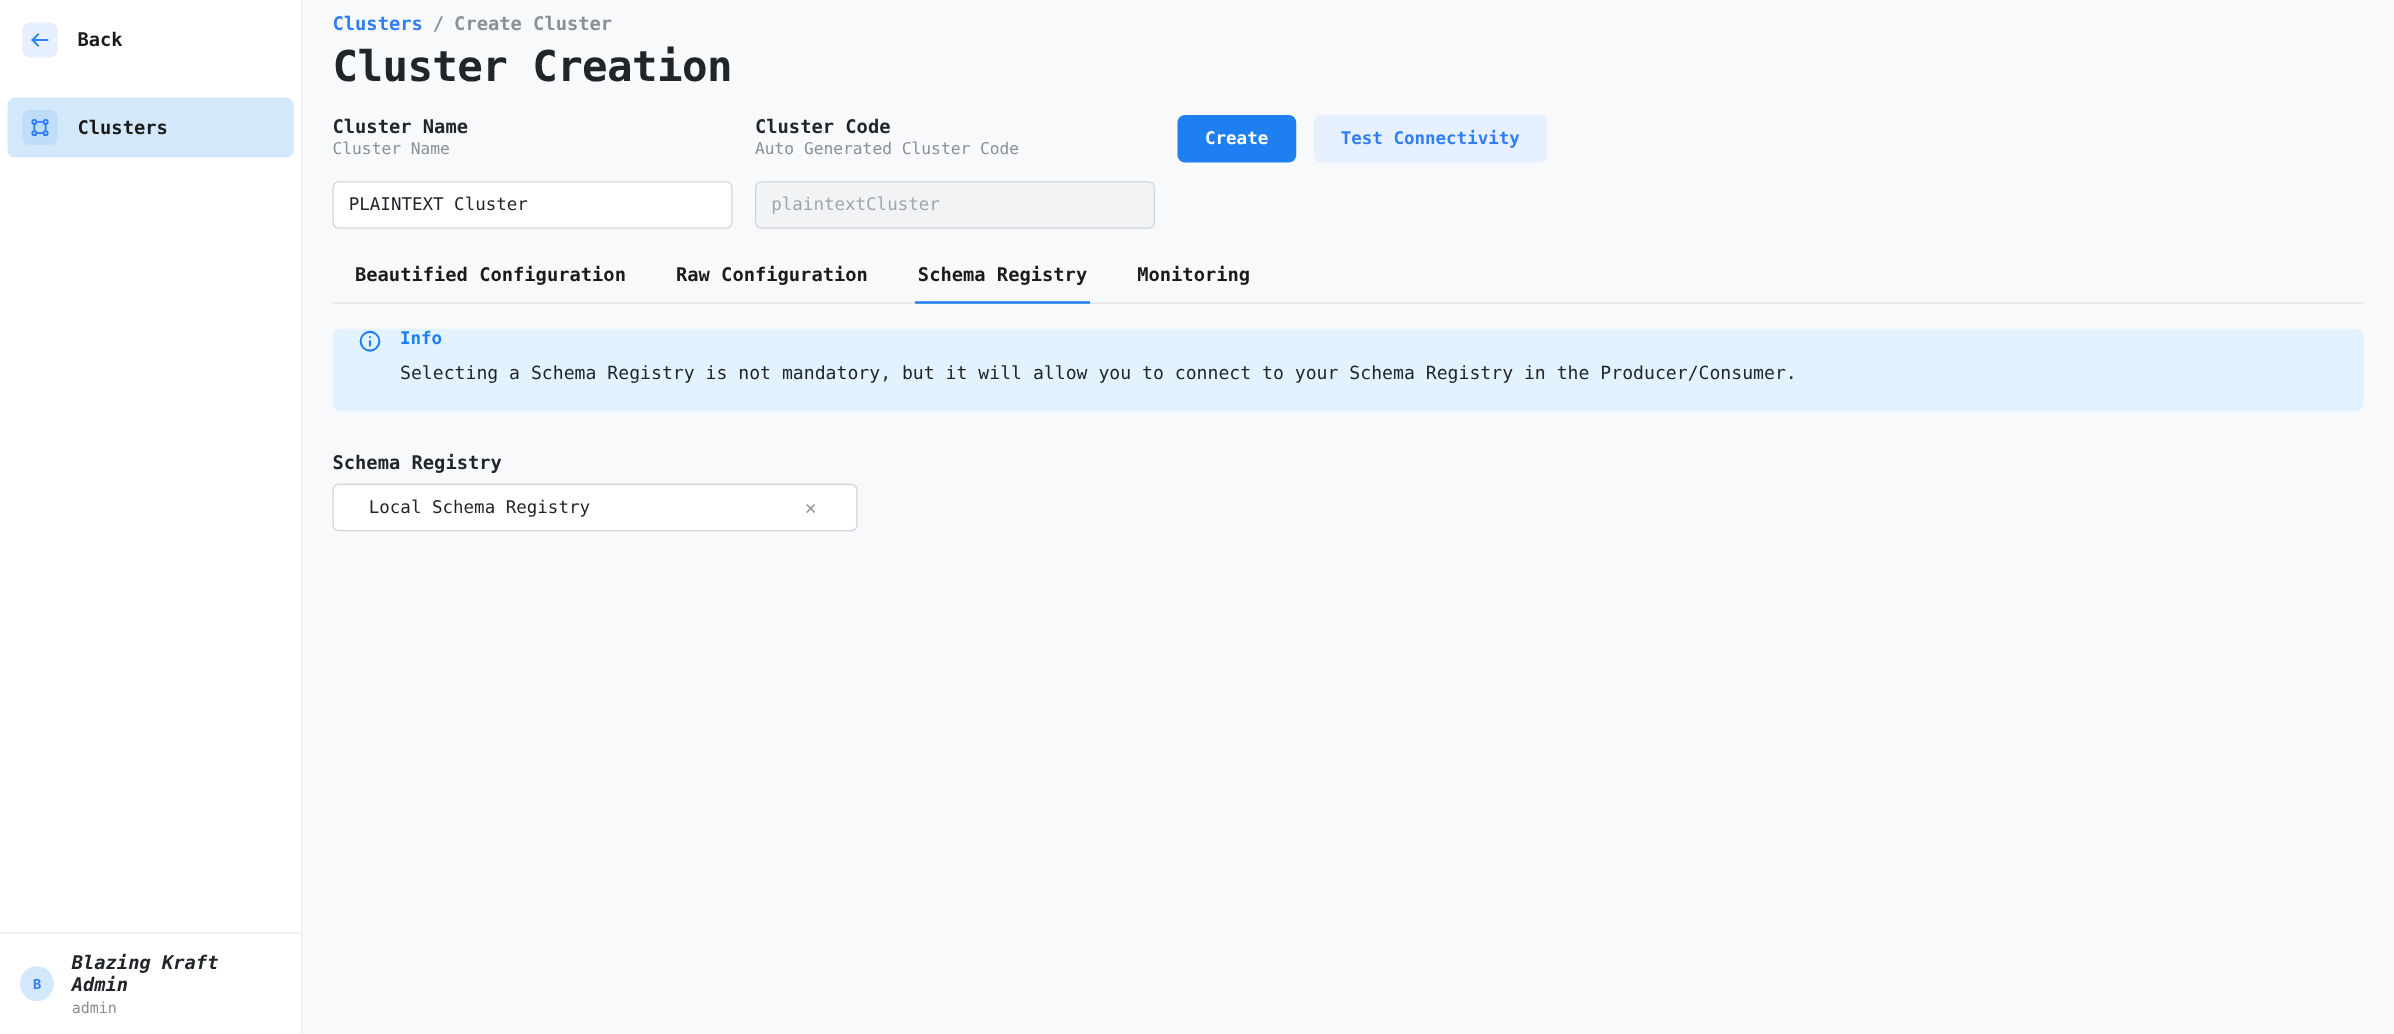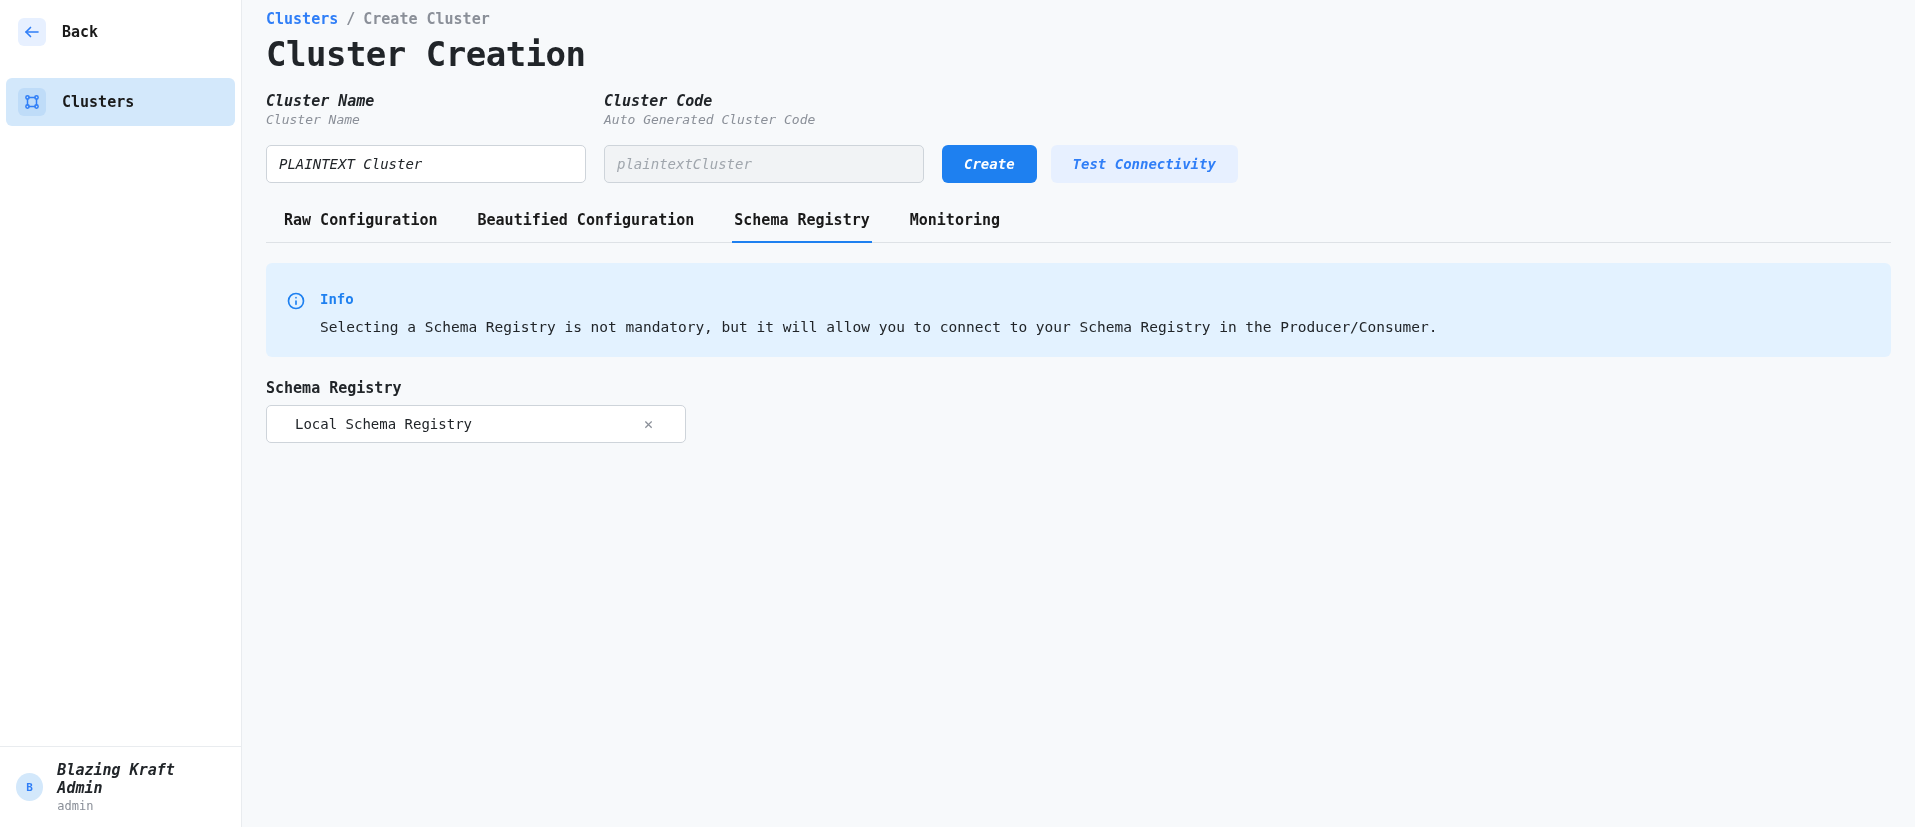--- a/index.html
+++ b/index.html
@@ -97,24 +97,22 @@
   .breadcrumb .sep { color: #8a8f98; }
   .breadcrumb .current { color: #8a8f98; font-weight: 600; text-align: right; }
   .page-title {
     font-size: 34px;
     font-weight: 800;
     letter-spacing: -0.5px;
     margin-bottom: 18px;
   }
   .form-row {
     display: flex;
-    align-items: flex-end;
     gap: 18px;
     margin-bottom: 18px;
-    font-style: italic;
   }
   .field { display: flex; flex-direction: column; }
   .field.name { width: 320px; }
   .field.code { width: 320px; }
   .field.color { width: 312px; }
   .field-label { font-weight: 700; font-size: 15px; margin-bottom: 2px; }
   .field-sub   { color: #8a8f98; font-size: 13px; margin-bottom: 6px; }
   .input {
     height: 38px;
     border: 1px solid #ced4da;
@@ -171,24 +169,24 @@
     font-size: 15px;
     color: #1a1a1a;
     cursor: pointer;
     border-bottom: 2px solid transparent;
     margin-bottom: -1px;
   }
   .tab.active { border-bottom-color: #1e80f0; }
   .info-box {
     background: #e3f2ff;
     border-radius: 6px;
-    padding: 28px 20px 18px 20px;
+    padding: 0 20px 18px 20px;
     display: flex;
     gap: 14px;
-    margin-bottom: 22px;
+    margin-bottom: 32px;
   }
   .info-icon svg { stroke: #1e80f0; }
   .info-title { color: #1e80f0; font-weight: 700; font-size: 14px; margin-bottom: 10px; }
   .info-text  { font-size: 14.5px; line-height: 1.5; }
   .select-field { width: 420px; }
   .select-wrap {
     height: 38px;
     border: 1px solid #ced4da;
     border-radius: 5px;
     background: #fff;
@@ -263,22 +261,22 @@
       </div>
 
 
       <div class="actions">
         <button class="btn primary">Create</button>
         <button class="btn light">Test Connectivity</button>
       </div>
     </div>
 
     <div class="tabs">
+      <div class="tab">Beautified Configuration</div>
       <div class="tab">Raw Configuration</div>
-      <div class="tab">Beautified Configuration</div>
       <div class="tab active">Schema Registry</div>
       <div class="tab">Monitoring</div>
     </div>
 
     <div class="info-box">
       <span class="info-icon">
         <svg width="20" height="20" viewBox="0 0 24 24" fill="none" stroke-width="2" stroke-linecap="round" stroke-linejoin="round">
             <circle cx="12" cy="12" r="9"></circle>
             <line x1="12" y1="8" x2="12" y2="8"></line>
             <line x1="12" y1="12" x2="12" y2="16"></line>

